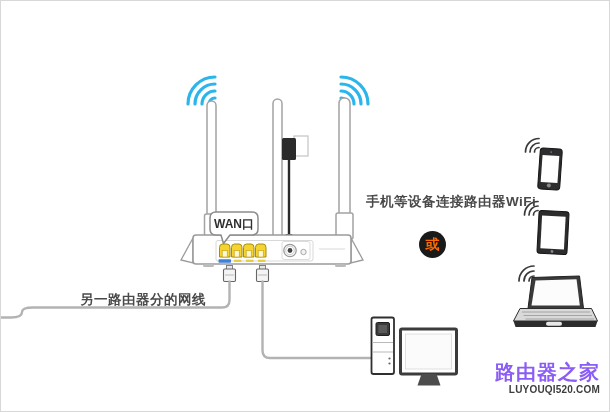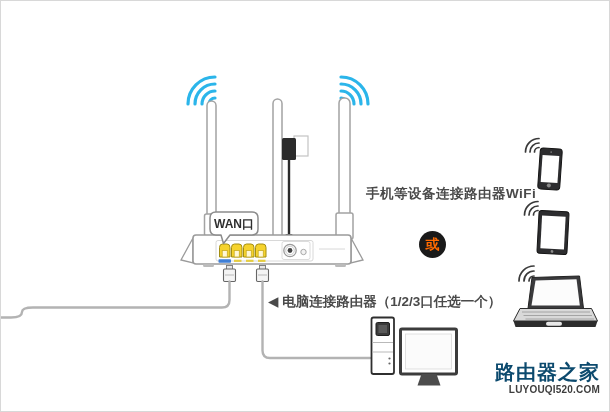--- a/index.html
+++ b/index.html
@@ -7,30 +7,30 @@
     position:relative;width:610px;height:412px;background:#ffffff;
     border:1px solid #d8d8d8;box-sizing:border-box;overflow:hidden;
     font-family:"Liberation Sans","DejaVu Sans",sans-serif;
   }
   #art{position:absolute;left:0;top:0;}
   .lbl{
     position:absolute;color:#4a4a4a;font-size:13.5px;font-weight:600;
     letter-spacing:0.5px;white-space:nowrap;
   }
   .lbl-lan{left:55px;top:290px;width:150px;text-align:right;}
-  .lbl-wifi{left:365px;top:184px;}
+  .lbl-wifi{left:365px;top:192px;}
   .lbl-pc{left:267px;top:292px;letter-spacing:0;}
   .badge{
     position:absolute;left:418px;top:230px;width:27px;height:27px;
     border-radius:50%;background:#1a1a1a;color:#ff6a00;
     display:flex;align-items:center;justify-content:center;
     font-size:14px;font-weight:bold;
   }
   .logo{position:absolute;right:9px;top:360px;text-align:right;line-height:1.15;}
-  .logo-cn{font-size:20px;font-weight:bold;color:#0c4a6e;letter-spacing:1px;}
+  .logo-cn{font-size:20px;font-weight:bold;color:#8b5cf6;letter-spacing:1px;}
   .logo-en{font-size:10px;font-weight:bold;color:#3d3d3d;letter-spacing:0.2px;}
   svg text{font-family:"Liberation Sans","DejaVu Sans",sans-serif;}
 </style>
 </head>
 <body>
 
 <div id="stage">
 
   <svg id="art" width="610" height="412" viewBox="0 0 610 412">
 
@@ -182,22 +182,22 @@
       <path d="M521,311 H589" stroke="#9e9e9e" stroke-width="0.9"></path>
       <path d="M522.5,314.5 H591" stroke="#9e9e9e" stroke-width="0.9"></path>
       <path d="M524.5,318 H593" stroke="#9e9e9e" stroke-width="0.9"></path>
       <path d="M512.5,320 L596.5,320 L594.5,326 L514.5,326 Z" fill="#2c2c2c"></path>
       <rect x="545" y="320.8" width="16" height="4" rx="2" fill="#e8e8e8"></rect>
     </g>
   </svg>
 
   <div class="lbl lbl-wifi">手机等设备连接路由器WiFi</div>
 
-
-  <div class="lbl lbl-pc">◀ 电脑连接路由器（1/2/3口任选一个）</div>
+  <div class="lbl lbl-lan">另一路由器分的网线</div>
+
 
   <div class="badge">或</div>
 
   <div class="logo">
     <div class="logo-cn">路由器之家</div>
     <div class="logo-en">LUYOUQI520.COM</div>
   </div>
 
 </div>
 

